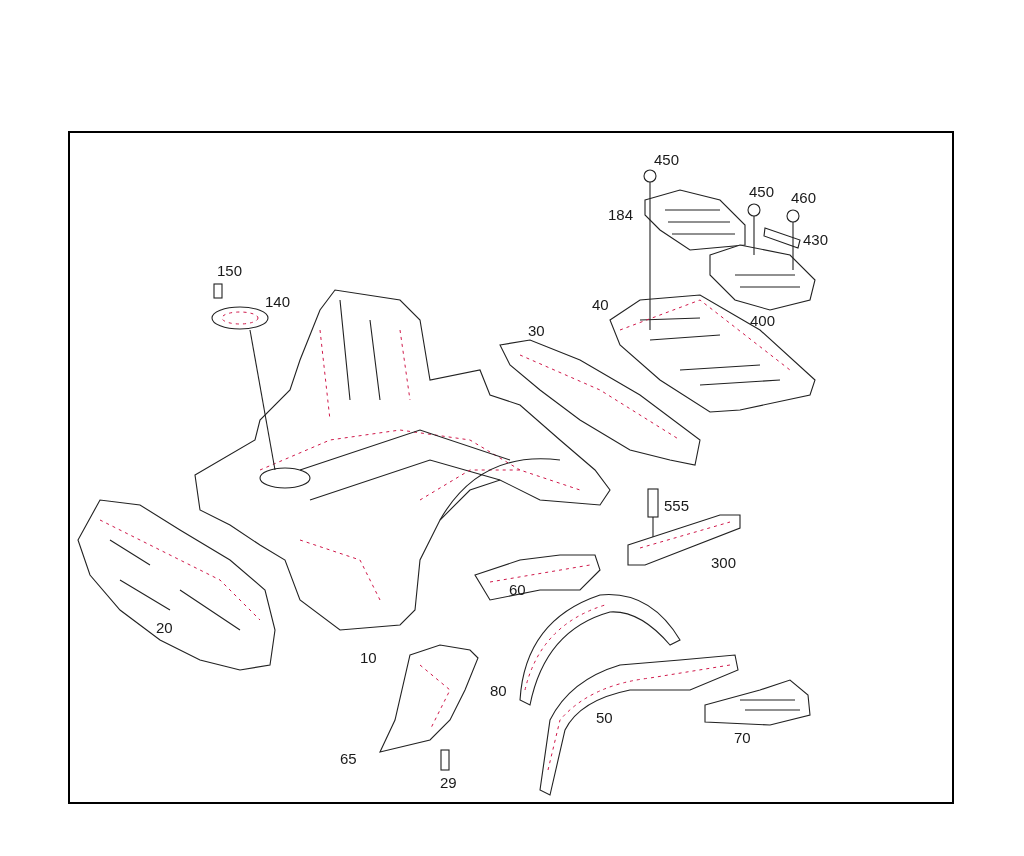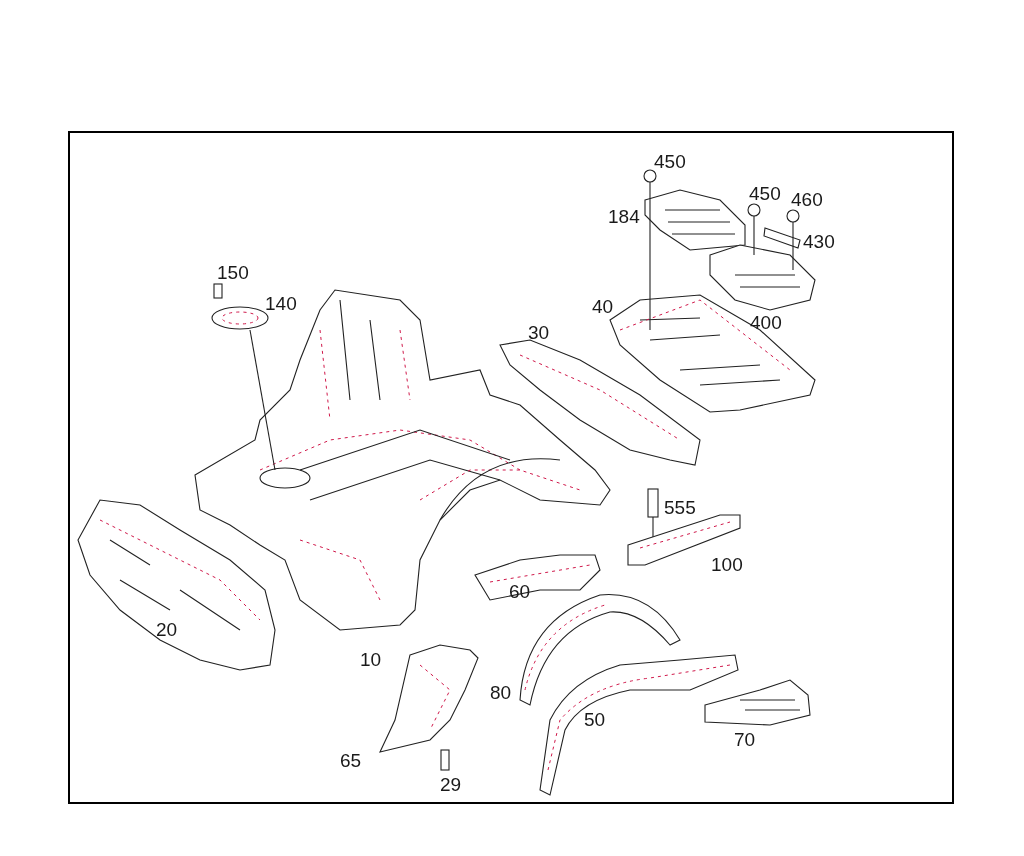--- a/index.html
+++ b/index.html
@@ -1,19 +1,19 @@
 <!DOCTYPE html>
 <html><head>
 <meta charset="utf-8">
 <style>
   html,body{margin:0;padding:0;background:#ffffff;}
   body{width:1024px;height:856px;position:relative;overflow:hidden;font-family:"Liberation Sans",sans-serif;}
   .frame{position:absolute;left:68px;top:131px;width:886px;height:673px;border:2px solid #000;box-sizing:border-box;}
   svg.art{position:absolute;left:0;top:0;width:1024px;height:856px;}
-  .lbl{position:absolute;font-size:19px;color:#1a1a1a;line-height:1;white-space:nowrap;cursor:pointer;}
+  .lbl{position:absolute;font-size:15px;color:#1a1a1a;line-height:1;white-space:nowrap;cursor:pointer;}
   .p{fill:none;stroke:#222;stroke-width:1.1;}
   .r{fill:none;stroke:#d0184a;stroke-width:1;stroke-dasharray:3 4;}
   .f{fill:#fff;stroke:#222;stroke-width:1.1;}
 </style>
 </head>
 <body>
 
 <div class="frame"></div>
 
 <svg class="art" viewBox="0 0 1024 856">
@@ -113,28 +113,28 @@
   <g>
     <path class="f" d="M705,705 L760,690 L790,680 L808,695 L810,715 L770,725 L705,722 Z"></path>
     <path class="p" d="M740,700 L795,700 M745,710 L800,710"></path>
   </g>
 </svg>
 
 <div class="lbl" style="left:360px;top:650px">10</div>
 <div class="lbl" style="left:156px;top:620px">20</div>
 <div class="lbl" style="left:528px;top:323px">30</div>
 <div class="lbl" style="left:592px;top:297px">40</div>
-<div class="lbl" style="left:584px;top:710px">50</div>
+<div class="lbl" style="left:596px;top:710px">50</div>
 <div class="lbl" style="left:509px;top:582px">60</div>
 <div class="lbl" style="left:340px;top:751px">65</div>
 <div class="lbl" style="left:440px;top:775px">29</div>
 <div class="lbl" style="left:734px;top:730px">70</div>
 <div class="lbl" style="left:490px;top:683px">80</div>
 <div class="lbl" style="left:265px;top:294px">140</div>
 <div class="lbl" style="left:217px;top:263px">150</div>
-<div class="lbl" style="left:711px;top:555px">100</div>
+<div class="lbl" style="left:711px;top:555px">300</div>
 <div class="lbl" style="left:750px;top:313px">400</div>
 <div class="lbl" style="left:608px;top:207px">184</div>
 <div class="lbl" style="left:803px;top:232px">430</div>
 <div class="lbl" style="left:654px;top:152px">450</div>
 <div class="lbl" style="left:749px;top:184px">450</div>
 <div class="lbl" style="left:791px;top:190px">460</div>
 <div class="lbl" style="left:664px;top:498px">555</div>
 
 </body></html>

